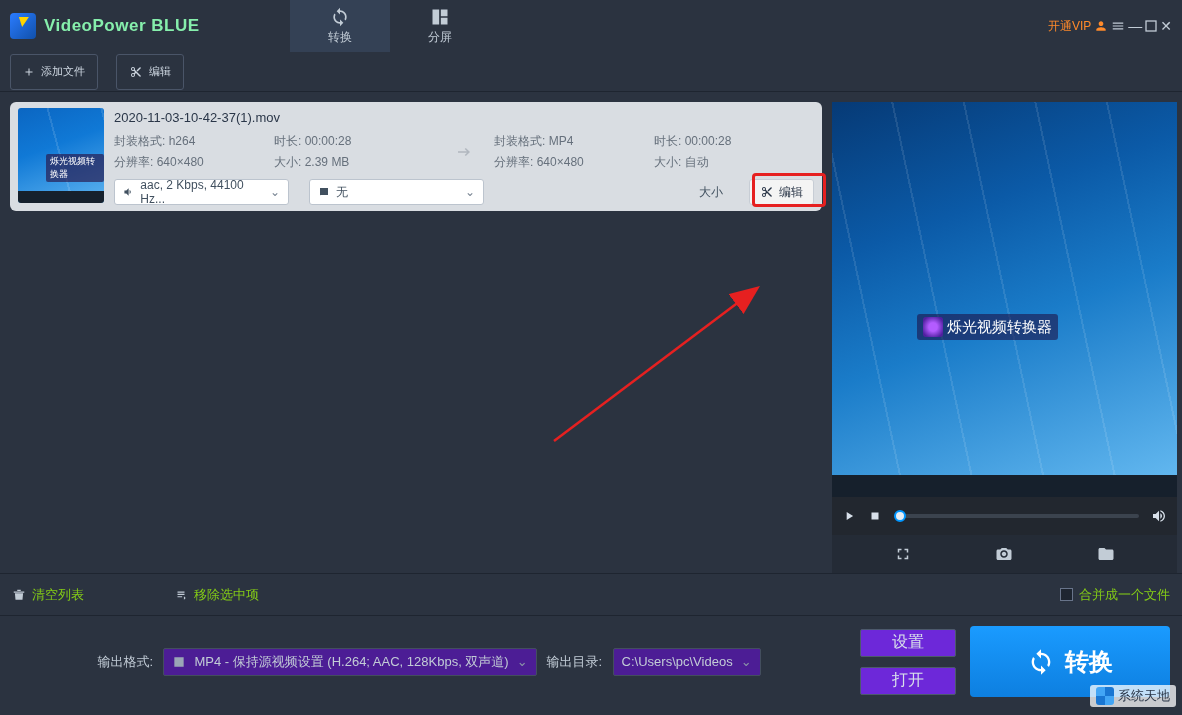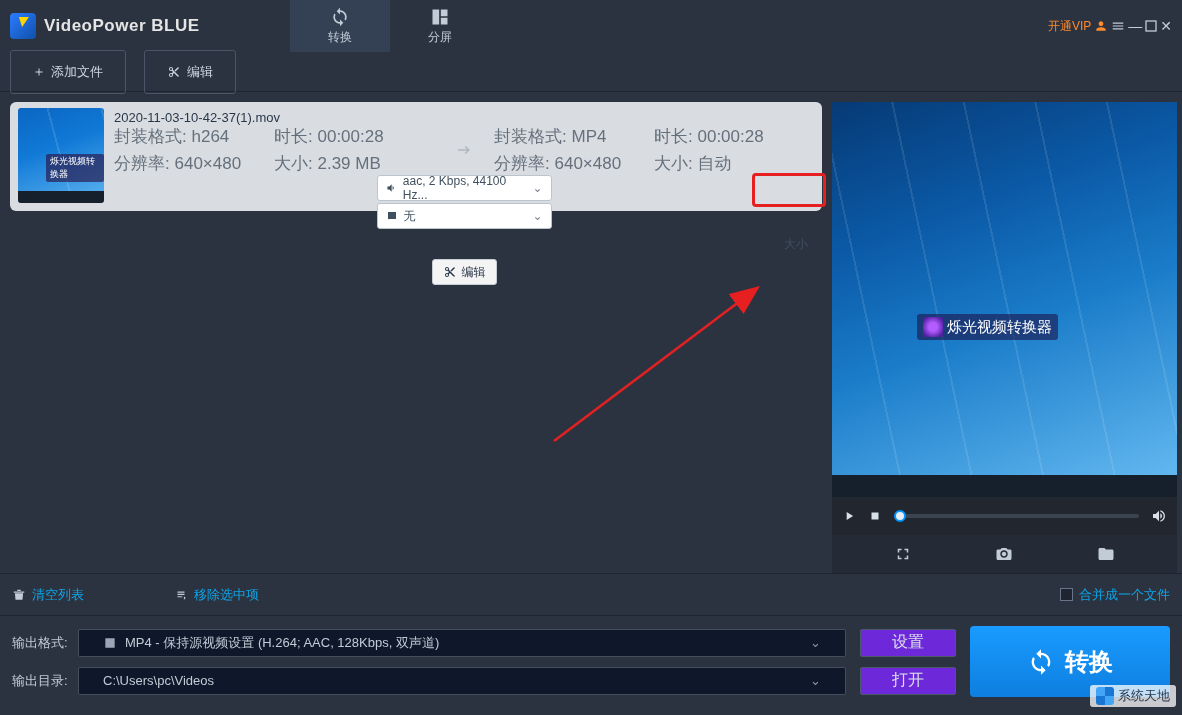--- a/index.html
+++ b/index.html
@@ -14,45 +14,45 @@
 .titlebar {
   height: 52px;
   display: flex;
   align-items: center;
   background: #2b3340;
   padding: 0 10px;
 }
 .logo-area { display: flex; align-items: center; gap: 8px; flex: 0 0 280px; }
 .logo-icon { width: 26px; height: 26px; background: linear-gradient(135deg,#2a7cff,#1050aa); border-radius: 4px; position: relative; }
 .logo-icon::after { content:""; position:absolute; left:8px; top:4px; border-left:5px solid transparent; border-right:5px solid transparent; border-top:10px solid #ffd400; transform: skewX(-10deg);}
-.app-title { color: #e5e5e5; font-size: 17px; font-weight: bold; letter-spacing: .5px;}
+.app-title { color: #86efac; font-size: 17px; font-weight: bold; letter-spacing: .5px;}
 .tabs { display: flex; align-items: stretch; height: 52px; }
 .tab {
   width: 100px; display: flex; flex-direction: column; align-items: center; justify-content: center;
   gap: 2px; color: #c2ccd6; cursor: pointer;
 }
 .tab.active { background: #344155; }
 .tab svg { fill: #c2ccd6; }
 .tab-label { font-size: 12px; }
 .win-ctrls { margin-left: auto; display: flex; align-items: center; gap: 3px; font-size: 13px; }
 .vip { color: #ff8a2a; font-size: 12px; }
 .win-btn { color: #c2ccd6; cursor: pointer; font-size: 14px; display:flex; align-items:center; }
 
 .toolbar {
   height: 40px; background: #2b3340;
   display: flex; align-items: center;
   padding: 0 10px; gap: 18px;
   border-bottom: 1px solid #1e2530;
 }
 .tb-btn {
-  height: 44px; padding: 0 22px;
+  height: 36px; padding: 0 12px;
   border: 1px solid #4a5568;
   border-radius: 3px;
   display: flex; align-items: center; gap: 6px;
-  color: #cdd6e0; font-size: 13px; cursor: pointer;
+  color: #cdd6e0; font-size: 11px; cursor: pointer;
 }
 .tb-btn svg { fill: #cdd6e0; }
 
 .main-area {
   display: flex;
   height: 481px;
 }
 .file-list-area {
   width: 832px;
   padding: 10px 10px 0 10px;
@@ -78,26 +78,26 @@
   position: absolute; left: 28px; top: 46px;
   background: rgba(40,20,70,.65); color:#fff; font-size: 9px; padding: 1px 4px; border-radius: 2px;
 }
 .taskbar { position:absolute; bottom:0; left:0; right:0; height:12px; background:#16202c; }
 .file-info { flex: 1; display: flex; flex-direction: column; justify-content: space-between; }
 .file-name { color: #2a3648; font-size: 13px; padding-top: 2px; }
 .meta-grid {
   display: grid;
   grid-template-columns: 160px 160px 60px 160px 160px;
   row-gap: 4px;
-  color: #66707c; font-size: 17px;
+  color: #66707c; font-size: 12px;
   align-items: center;
 }
 .arrow-cell { grid-row: span 2; display:flex; align-items:center; justify-content:center; }
 .arrow-cell svg { fill: #b1b7bf; }
-.sel-row { display: flex; gap: 2px; align-items: center; flex-direction: column; }
+.sel-row { display: flex; gap: 20px; align-items: center; }
 .sel {
   height: 26px; background: #fff; border: 1px solid #bcc4ce; border-radius: 3px;
   display: flex; align-items: center; padding: 0 8px; font-size: 12px; color: #41505f;
   cursor: pointer; gap: 6px;
 }
 .sel.audio { width: 175px; }
 .sel.sub { width: 175px; }
 .sel-chev { margin-left: auto; color:#7a8694;}
 .size-btn {
   margin-left: auto; height: 26px; padding: 0 6px; display:flex; align-items:center; font-size:12px; color:#41505f;
@@ -143,39 +143,39 @@
 .ctrl-row { height: 38px; display:flex; align-items:center; padding:0 10px; gap:12px; background:#22272f;}
 .ctrl-row svg { fill:#d8e0ea; cursor:pointer;}
 .prog-slider { flex:1; height:4px; background:#3b434e; border-radius:2px; position:relative; }
 .prog-knob { position:absolute; left:0%; top:-4px; width:12px; height:12px; border-radius:50%; background:#e6edf5; border:2px solid #0096ff;}
 .tool-icons-row { height: 38px; display:flex; align-items:center; justify-content:space-around; background:#242b36; padding: 0 20px;}
 .tool-icons-row svg { fill:#c2ccd6; cursor:pointer;}
 
 .bottom-toolbar {
   height: 42px; border-top: 1px solid #1e2530;
   display: flex; align-items: center; padding: 0 12px;
-  color:#0ea5e9; font-size: 13px;
+  color:#84cc16; font-size: 13px;
 }
 .bt-item { display:flex; align-items:center; gap:6px; cursor:pointer; }
 .bt-item svg { fill:#c2ccd6;}
 .bt-sep { width: 90px; }
 .merge-chk { margin-left:auto; display:flex; align-items:center; gap:6px; }
 .chkbox { width:13px; height:13px; border:1px solid #68748a; background:#1e2530; }
 
 .footer {
   height: 92px; border-top: 1px solid #1e2530;
   background: #2b3340;
   display: flex; padding: 10px 12px; gap: 14px;
 }
-.footer-left { flex:1; display:flex; flex-direction:column; justify-content:center; gap:10px; }
+.footer-left { flex:1; display:flex; justify-content:center; gap:10px; }
 .footer-row { display:flex; align-items:center; gap:8px; font-size:13px; color:#c2ccd6;}
 .footer-label { width: 58px; }
 .footer-field {
   flex:1; height:28px; border:1px solid #434e5e; border-radius:2px;
-  display:flex; align-items:center; padding: 0 24px; gap:8px; background:#0f172a; color:#c2ccd6;
+  display:flex; align-items:center; padding: 0 8px; gap:8px; background:#4c1d95; color:#c2ccd6;
 }
 .field-chev { margin-left:auto; color:#8b97a8; }
 .footer-mid { width: 96px; display:flex; flex-direction:column; gap:10px; justify-content:center; }
 .mid-btn {
   height:28px; background:#6d28d9; border:1px solid #4d5a6c; border-radius:2px;
   display:flex; align-items:center; justify-content:center; color:#d8e0ea; font-size:16px; cursor:pointer;
 }
 .convert-btn {
   width: 200px; display:flex; align-items:center; justify-content:center; gap:10px;
   background: linear-gradient(#1a9bff,#0d7fe0);

